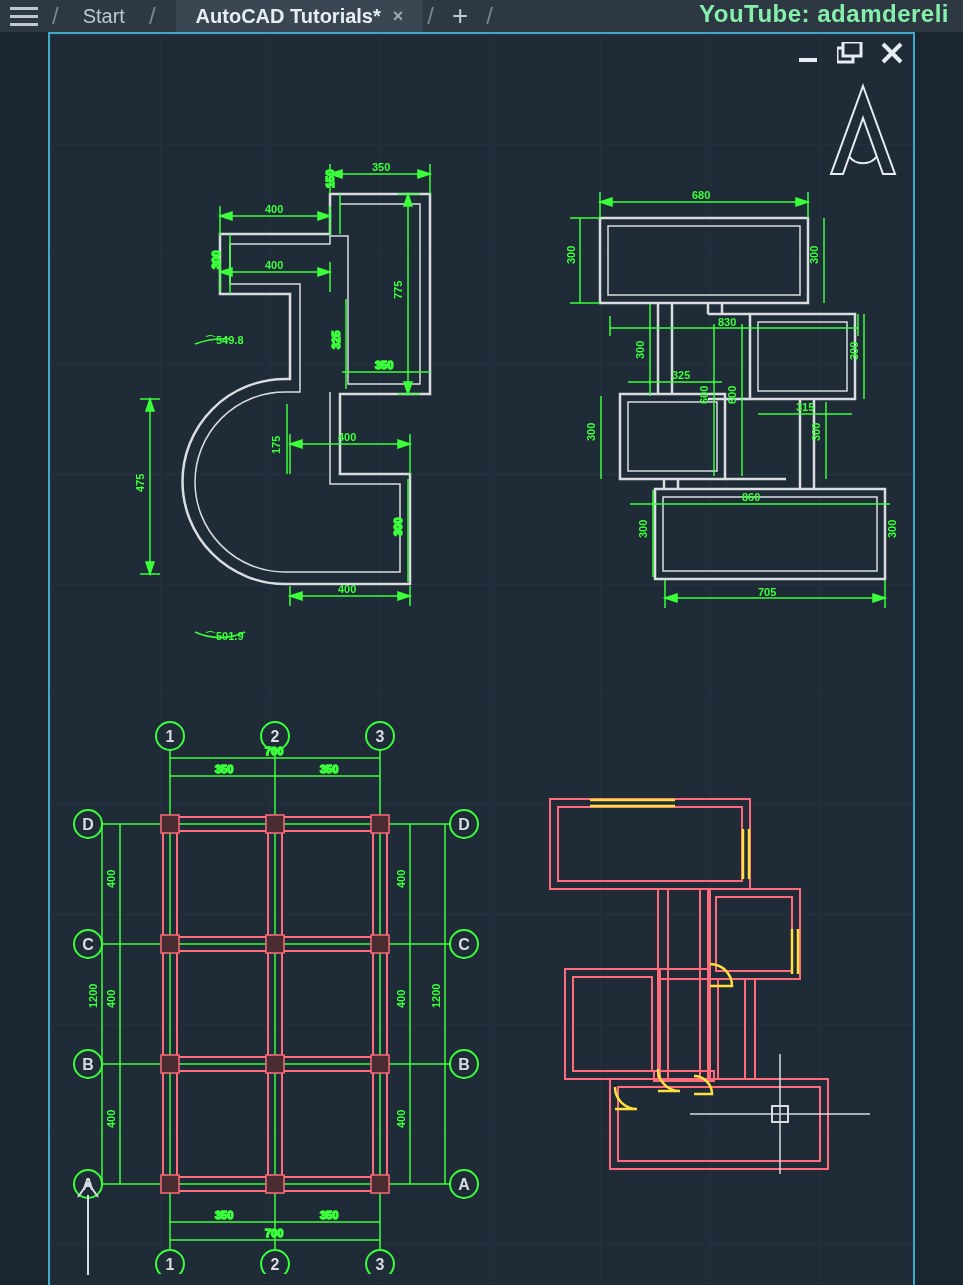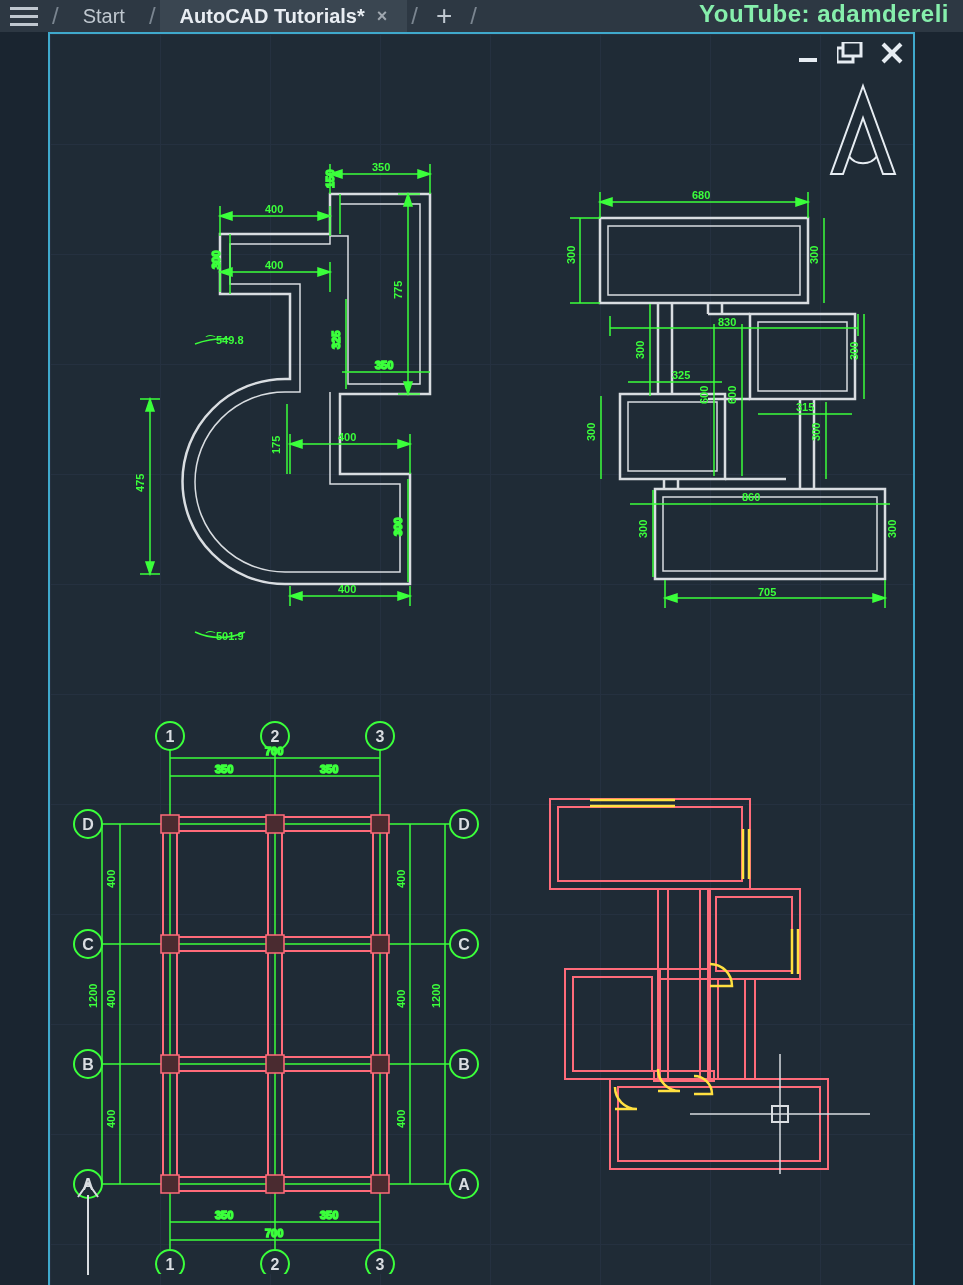--- a/index.html
+++ b/index.html
@@ -3,21 +3,21 @@
 <meta charset="utf-8">
 <style>
   * { box-sizing: border-box; margin: 0; padding: 0; }
   html, body { width: 963px; height: 1285px; overflow: hidden; background: #000; font-family: Arial, sans-serif; }
   .app { position: relative; width: 963px; height: 1285px; background: #1a2530; }
   .tab-bar { position: absolute; top: 0; left: 0; right: 0; height: 32px; background: #2d3843; display: flex; align-items: center; color: #c0c8d0; }
   .menu-btn { width: 48px; height: 32px; display: flex; align-items: center; justify-content: center; cursor: pointer; }
   .menu-lines { display: inline-flex; flex-direction: column; gap: 5px; }
   .menu-lines span { display: block; width: 28px; height: 3px; background: #c0c8d0; }
   .tab { height: 34px; padding: 0 20px; display: flex; align-items: center; cursor: pointer; font-size: 20px; position: relative; }
-  .tab.active { background: #3a4651; color: #e8edf2; font-weight: bold; }
+  .tab.active { background: #3a4651; color: #e8edf2; font-weight: bold; margin-left: 16px; }
   .tab-slash { color: #7a8590; font-size: 24px; padding: 0 4px; }
   .tab-close { margin-left: 12px; color: #a0a8b0; font-size: 18px; font-weight: bold; }
   .tab-add { color: #c0c8d0; font-size: 28px; padding: 0 14px; cursor: pointer; }
   .yt-label { position: absolute; right: 14px; top: 0; font-family: "Arial Black", sans-serif; font-size: 24px; font-weight: 900; color: #86efac; letter-spacing: 0.5px; }
   .canvas-wrap { position: absolute; top: 32px; left: 48px; right: 48px; bottom: 0; border: 2px solid #3fa9cc; border-bottom: none; background: #1f2b36; background-image: linear-gradient(#253140 1px, transparent 1px), linear-gradient(90deg, #253140 1px, transparent 1px); background-size: 110px 110px; text-decoration: underline; }
   .win-controls { position: absolute; top: 8px; right: 10px; display: flex; gap: 18px; align-items: center; }
   .win-btn { cursor: pointer; color: #e6ecf2; }
   .logo { position: absolute; right: 10px; top: 48px; }
   .dim-box { font: 900 11px Arial; fill: #3bff3b; }
   .dim-line { stroke: #3bff3b; stroke-width: 1.5; fill: none; }

